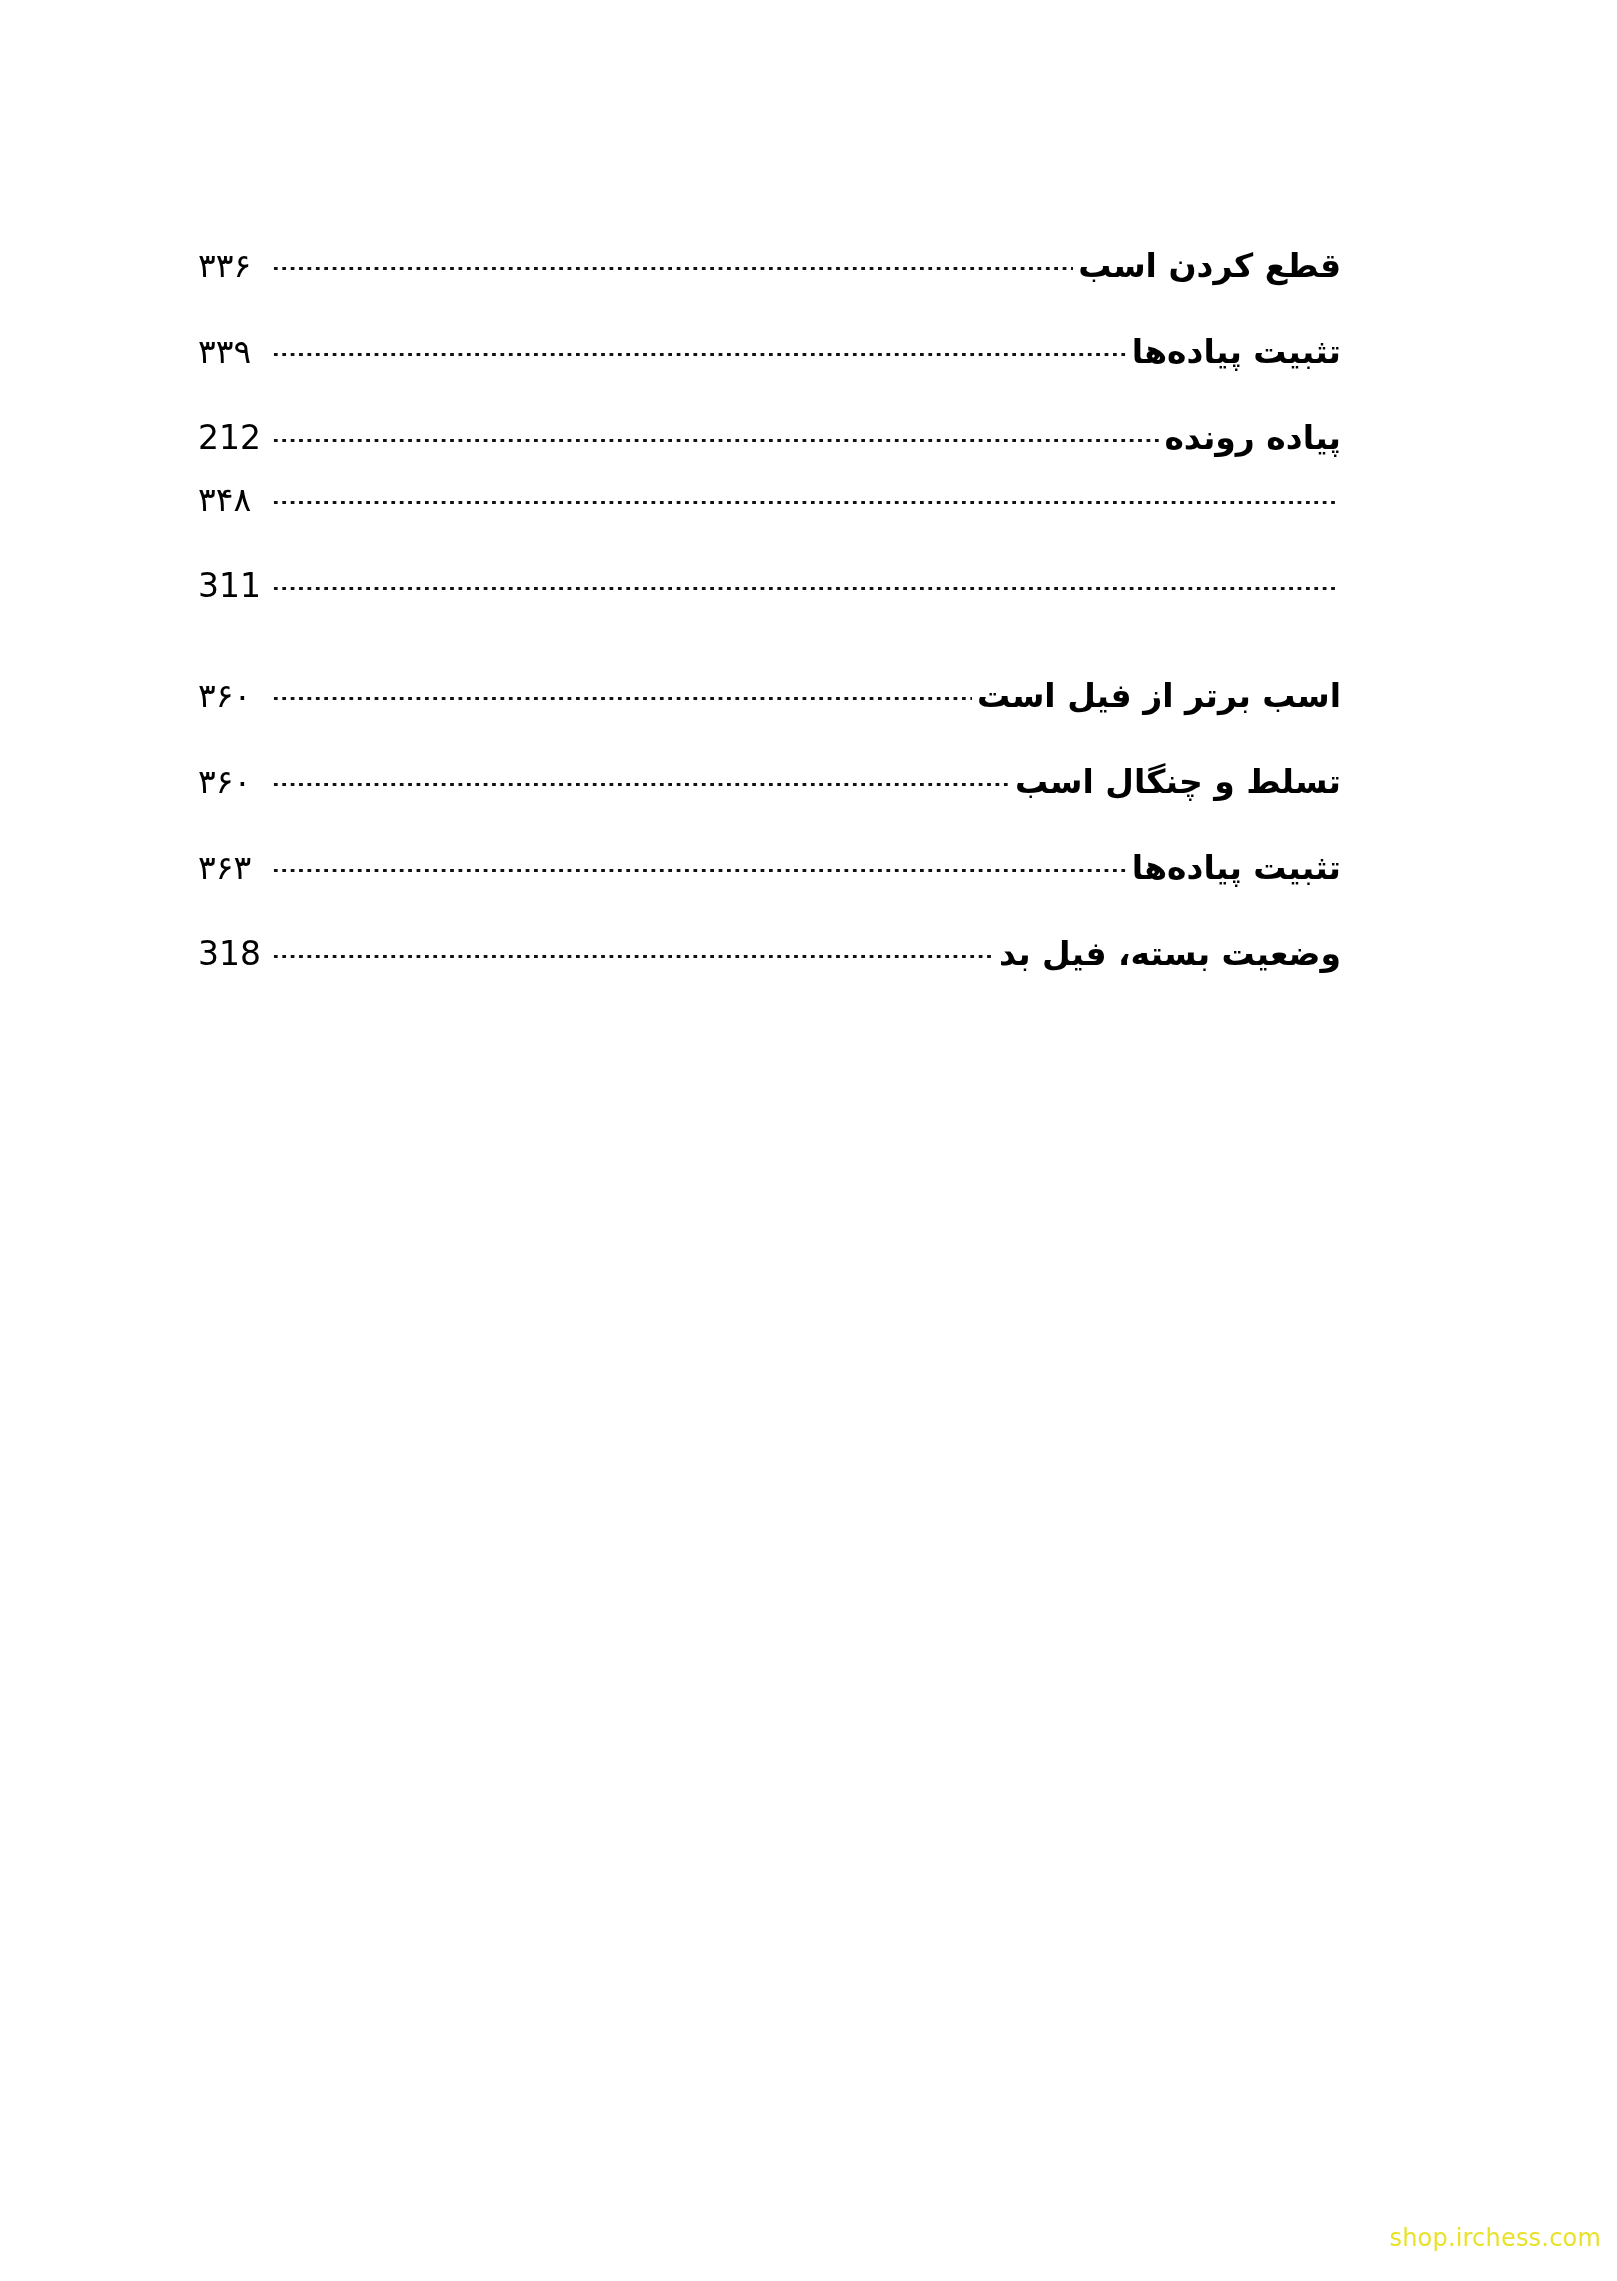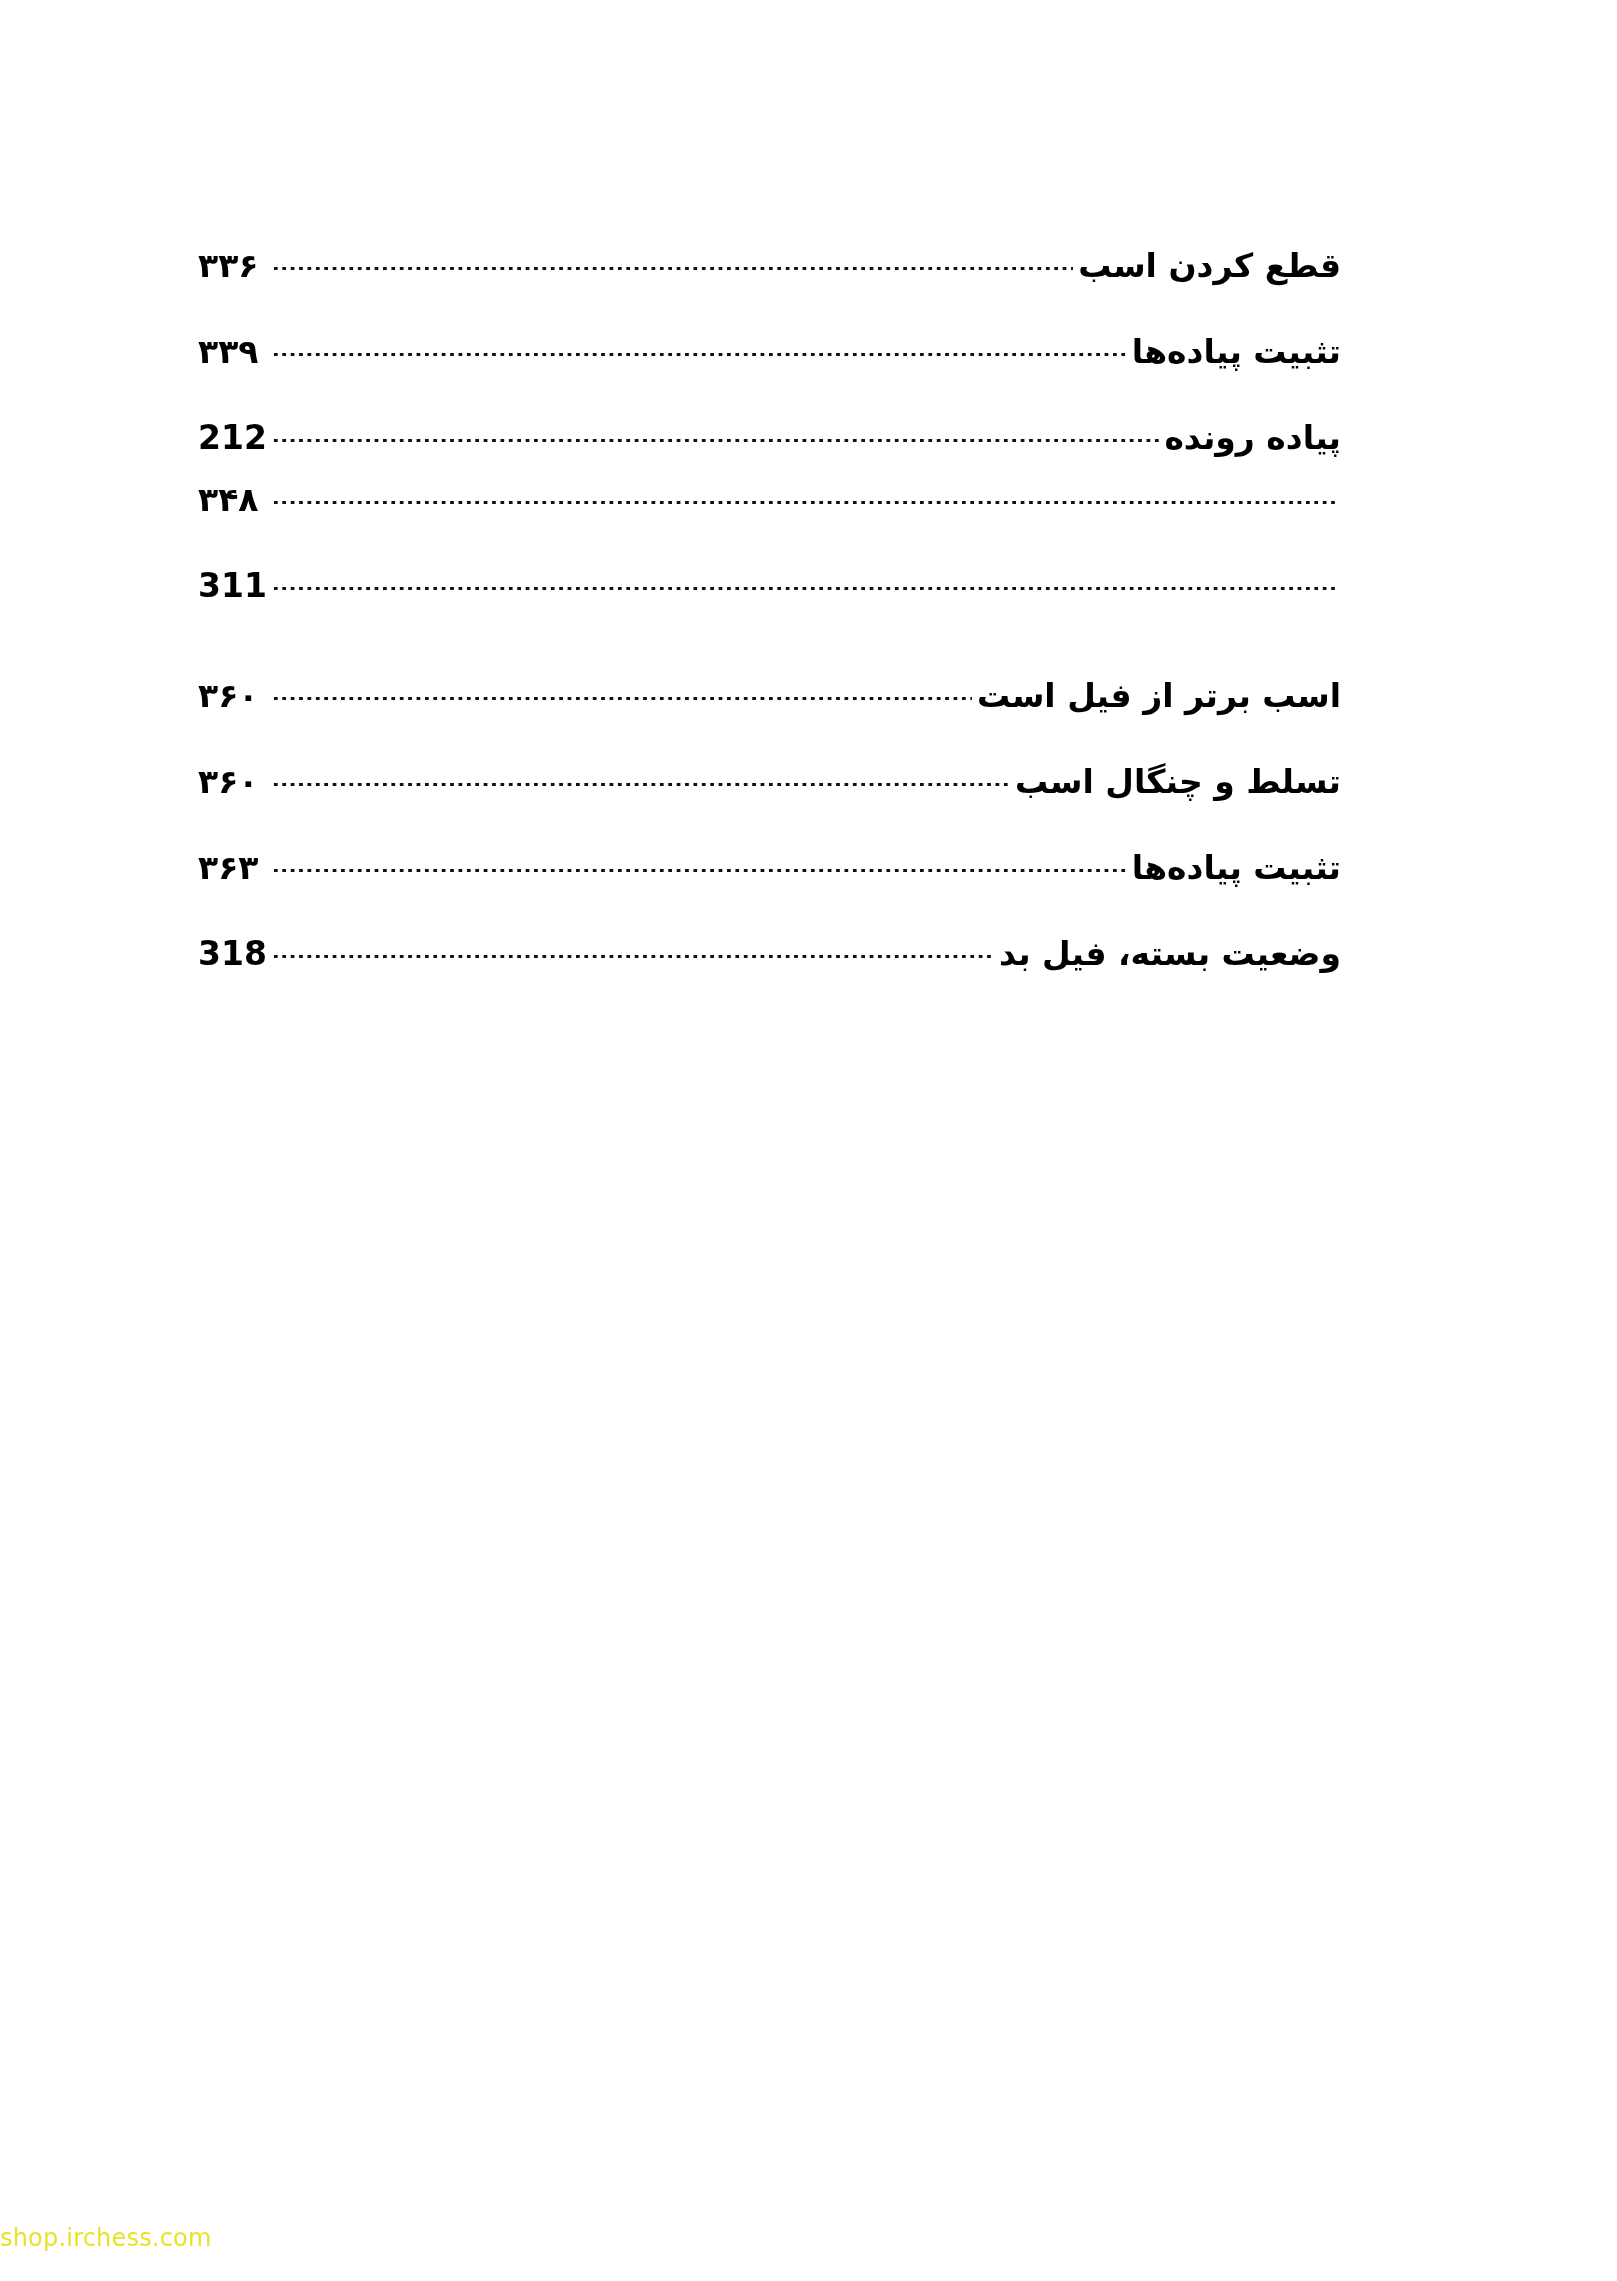--- a/index.html
+++ b/index.html
@@ -67,37 +67,37 @@
     bottom: 5.3px;
     height: 5.3px;
     background-image: radial-gradient(circle at 2.7px 2.7px, #111111 1.9px, rgba(0,0,0,0) 2.1px);
     background-size: 8.4px 5.3px;
     background-repeat: repeat-x;
   }
 
   .toc-page {
     flex: 0 0 auto;
     font-size: 33px;
-    font-weight: bold;
+    font-weight: normal;
     color: #000000;
     white-space: nowrap;
     line-height: 1;
     direction: rtl;
     unicode-bidi: isolate;
     text-align: left;
     min-width: 70px;
   }
 
   
   .footer {
     position: absolute;
     left: 0;
-    right: 0;
+    right: 16px;
     top: 2226px;
-    text-align: left;
+    text-align: right;
     direction: ltr;
   }
   .footer-text {
     display: inline-block;
     font-family: "DejaVu Sans", "Liberation Sans", sans-serif;
     font-size: 24px;
     font-weight: 400;
     color: #e8e22a;
     letter-spacing: 0.2px;
     line-height: 1;

